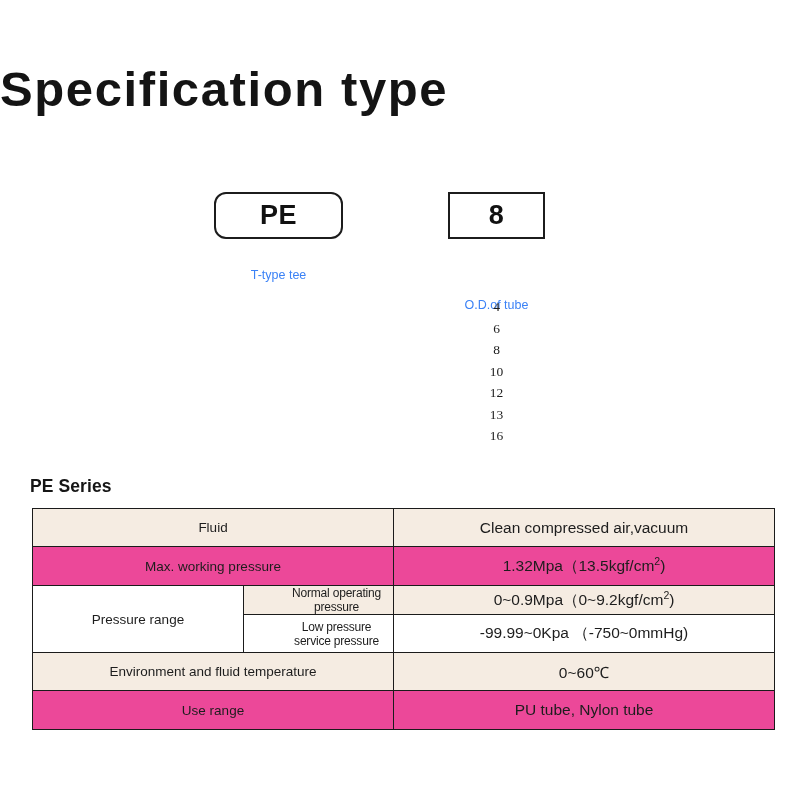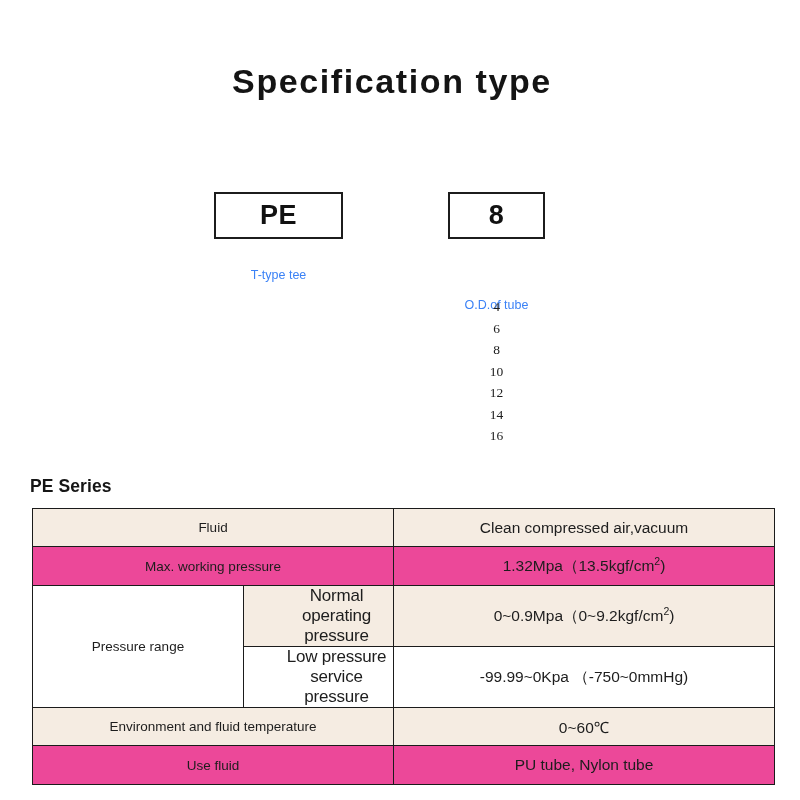--- a/index.html
+++ b/index.html
@@ -15,22 +15,22 @@
     position: relative;
     overflow: hidden;
   }
 
   
   .page-title {
     position: absolute;
     left: 0;
     top: 62px;
     width: 784px;
-    text-align: center;
-    font-size: 34px;
+    text-align: left;
+    font-size: 49px;
     font-weight: 700;
     letter-spacing: 1.6px;
     color: #141414;
     line-height: 1.12;
   }
 
   
   .spec-area {
     position: absolute;
     left: 0;
@@ -50,20 +50,21 @@
     font-size: 27px;
     letter-spacing: 0.5px;
     color: #111111;
     font-stretch: condensed;
   }
   .code-box--pe {
     left: 214px;
     top: 192px;
     width: 129px;
     height: 47px;
+    border-radius: 12px;
   }
   .code-box--size {
     left: 448px;
     top: 192px;
     width: 97px;
     height: 47px;
   }
   .code-caption {
     position: absolute;
     font-size: 12.5px;
@@ -120,21 +121,21 @@
     border: 1px solid #1b1b1b;
     text-align: center;
     vertical-align: middle;
     color: #1d1d1d;
     padding: 0 4px;
   }
   .spec-table td.label {
     font-size: 13.5px;
   }
   .spec-table td.sublabel {
-    font-size: 17px;
+    font-size: 12px;
     letter-spacing: -0.2px;
     padding-left: 40px;
   }
   .spec-table td.value {
     font-size: 15.5px;
   }
   .row-shaded td {
     background: #f5ece2;
   }
   .row-plain td {
@@ -166,21 +167,21 @@
   <div class="code-caption code-caption--pe">T-type tee</div>
 
   <div class="code-caption code-caption--size">O.D.of tube</div>
 
   <div class="size-list">
     <div class="size-item">4</div>
     <div class="size-item">6</div>
     <div class="size-item">8</div>
     <div class="size-item">10</div>
     <div class="size-item">12</div>
-    <div class="size-item">14</div>
+    <div class="size-item">13</div>
     <div class="size-item">16</div>
   </div>
 
 </div>
 
 <div class="series-heading">PE Series</div>
 
 <table class="spec-table">
   <colgroup>
     <col style="width:211px">
@@ -213,18 +214,18 @@
       <td class="sublabel cell-plain" style="height:37px;">Low pressure service pressure</td>
       <td class="value cell-plain">-99.99~0Kpa （-750~0mmHg)</td>
     </tr>
 
     <tr class="row-shaded">
       <td class="label" colspan="2" style="height:37px;text-align:center;">Environment and fluid temperature</td>
       <td class="value">0~60℃</td>
     </tr>
 
     <tr class="row-plain">
-      <td class="label" colspan="2" style="height:38px;">Use fluid</td>
+      <td class="label" colspan="2" style="height:38px;">Use range</td>
       <td class="value">PU tube, Nylon tube</td>
     </tr>
 
   </tbody>
 </table>
 
 </body></html>

